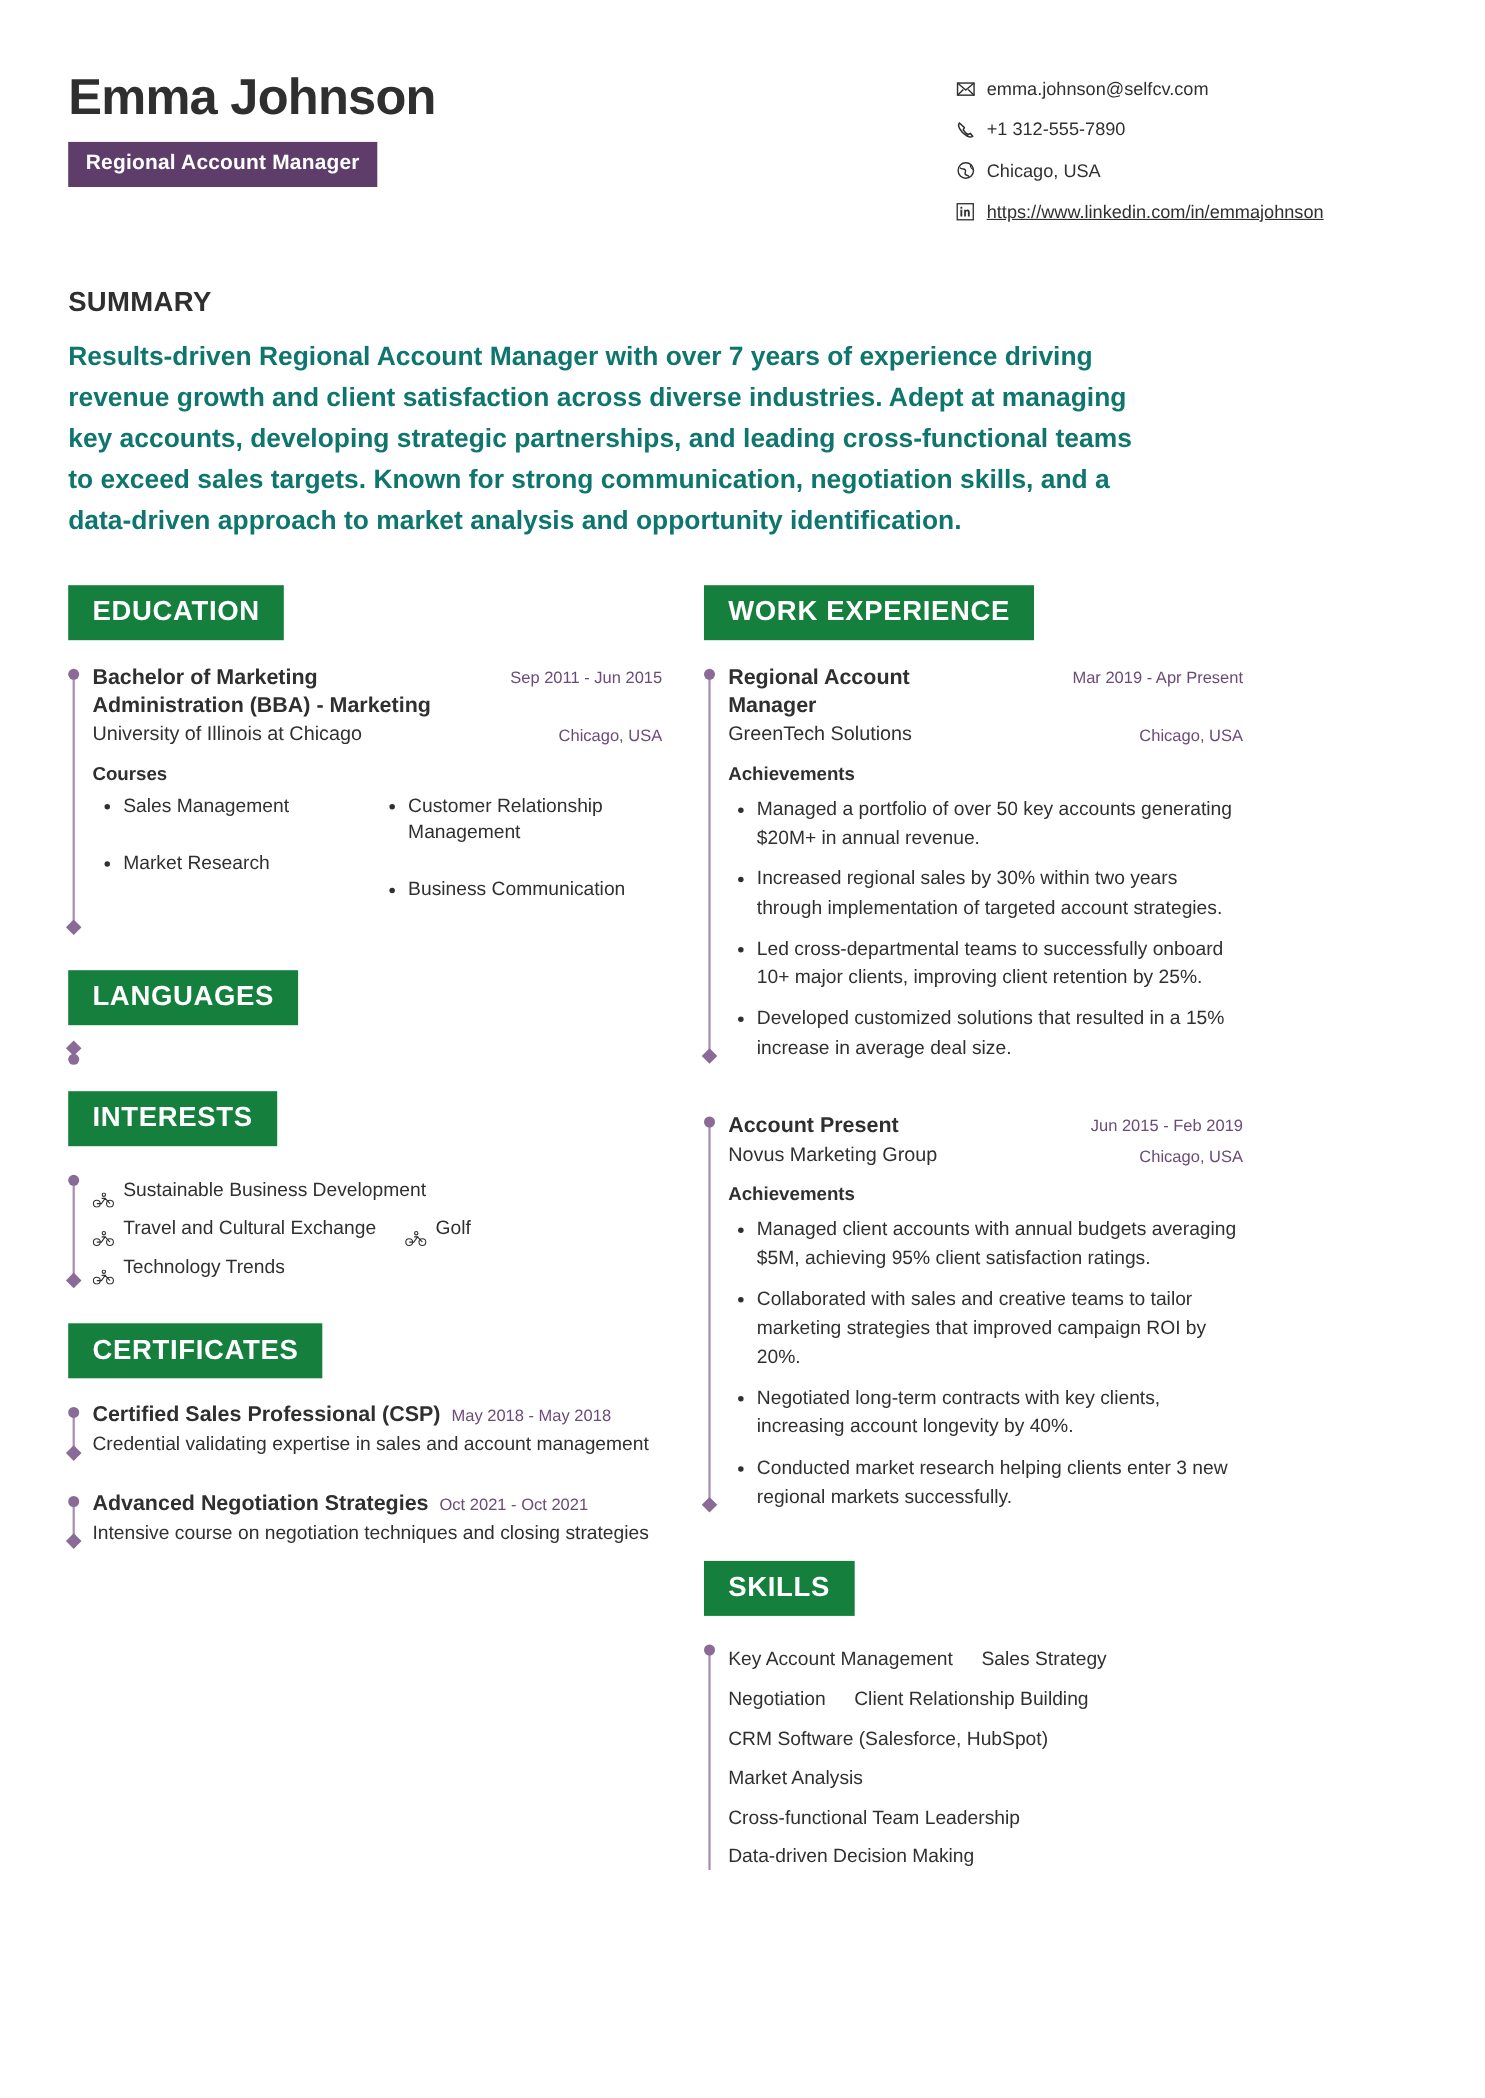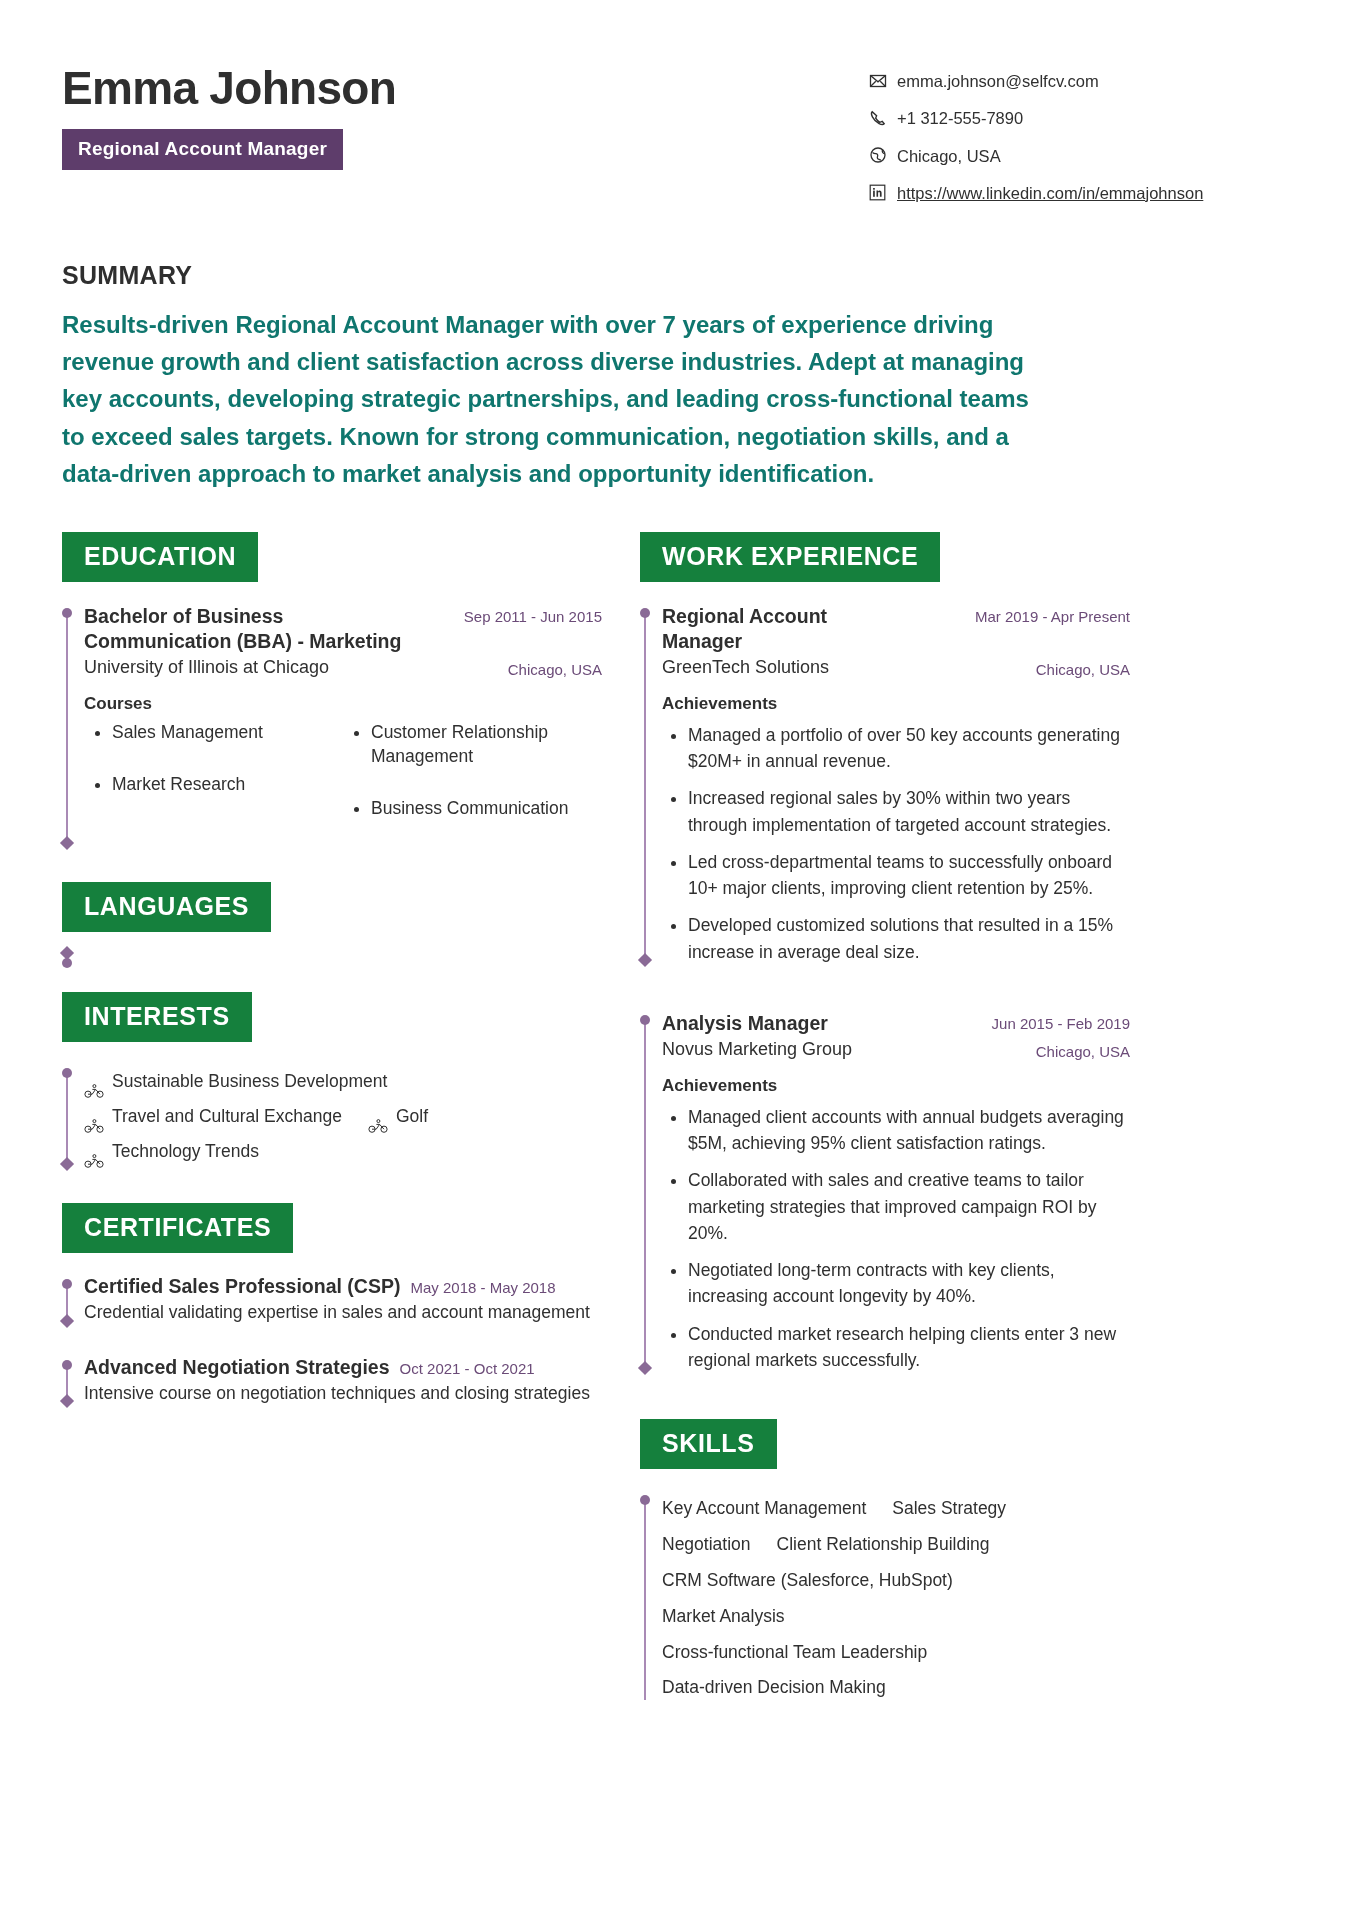--- a/index.html
+++ b/index.html
@@ -328,21 +328,21 @@
       <div>
         <div class="band-wrap negleft">
           <span class="band">EDUCATION</span>
         </div>
         <div class="tl block-gap">
           <div class="tl-line"></div>
           <div class="tl-dot"></div>
           <div class="tl-diamond"></div>
 
           <div class="entry-head">
-            <div class="entry-title" style="max-width:330px">Bachelor of Business Communication (BBA) - Marketing</div>
+            <div class="entry-title" style="max-width:330px">Bachelor of Marketing Administration (BBA) - Marketing</div>
             <div class="entry-meta">Sep 2011 - Jun 2015</div>
           </div>
           <div class="entry-sub-row">
             <div class="entry-sub">University of Illinois at Chicago</div>
             <div class="entry-loc">Chicago, USA</div>
           </div>
           <div class="sub-label">Courses</div>
           <div class="courses-grid">
             <div class="courses-col">
               <ul>
@@ -491,21 +491,21 @@
             <li>Led cross-departmental teams to successfully onboard 10+ major clients, improving client retention by 25%.</li>
             <li>Developed customized solutions that resulted in a 15% increase in average deal size.</li>
           </ul>
         </div>
 
         <div class="tl block-gap-lg">
           <div class="tl-line"></div>
           <div class="tl-dot"></div>
           <div class="tl-diamond"></div>
           <div class="entry-head">
-            <div class="entry-title" style="max-width:230px">Analysis Manager</div>
+            <div class="entry-title" style="max-width:230px">Account Present</div>
             <div class="entry-meta">Jun 2015 - Feb 2019</div>
           </div>
           <div class="entry-sub-row">
             <div class="entry-sub">Novus Marketing Group</div>
             <div class="entry-loc">Chicago, USA</div>
           </div>
           <div class="sub-label">Achievements</div>
           <ul class="bullets">
             <li>Managed client accounts with annual budgets averaging $5M, achieving 95% client satisfaction ratings.</li>
             <li>Collaborated with sales and creative teams to tailor marketing strategies that improved campaign ROI by 20%.</li>

